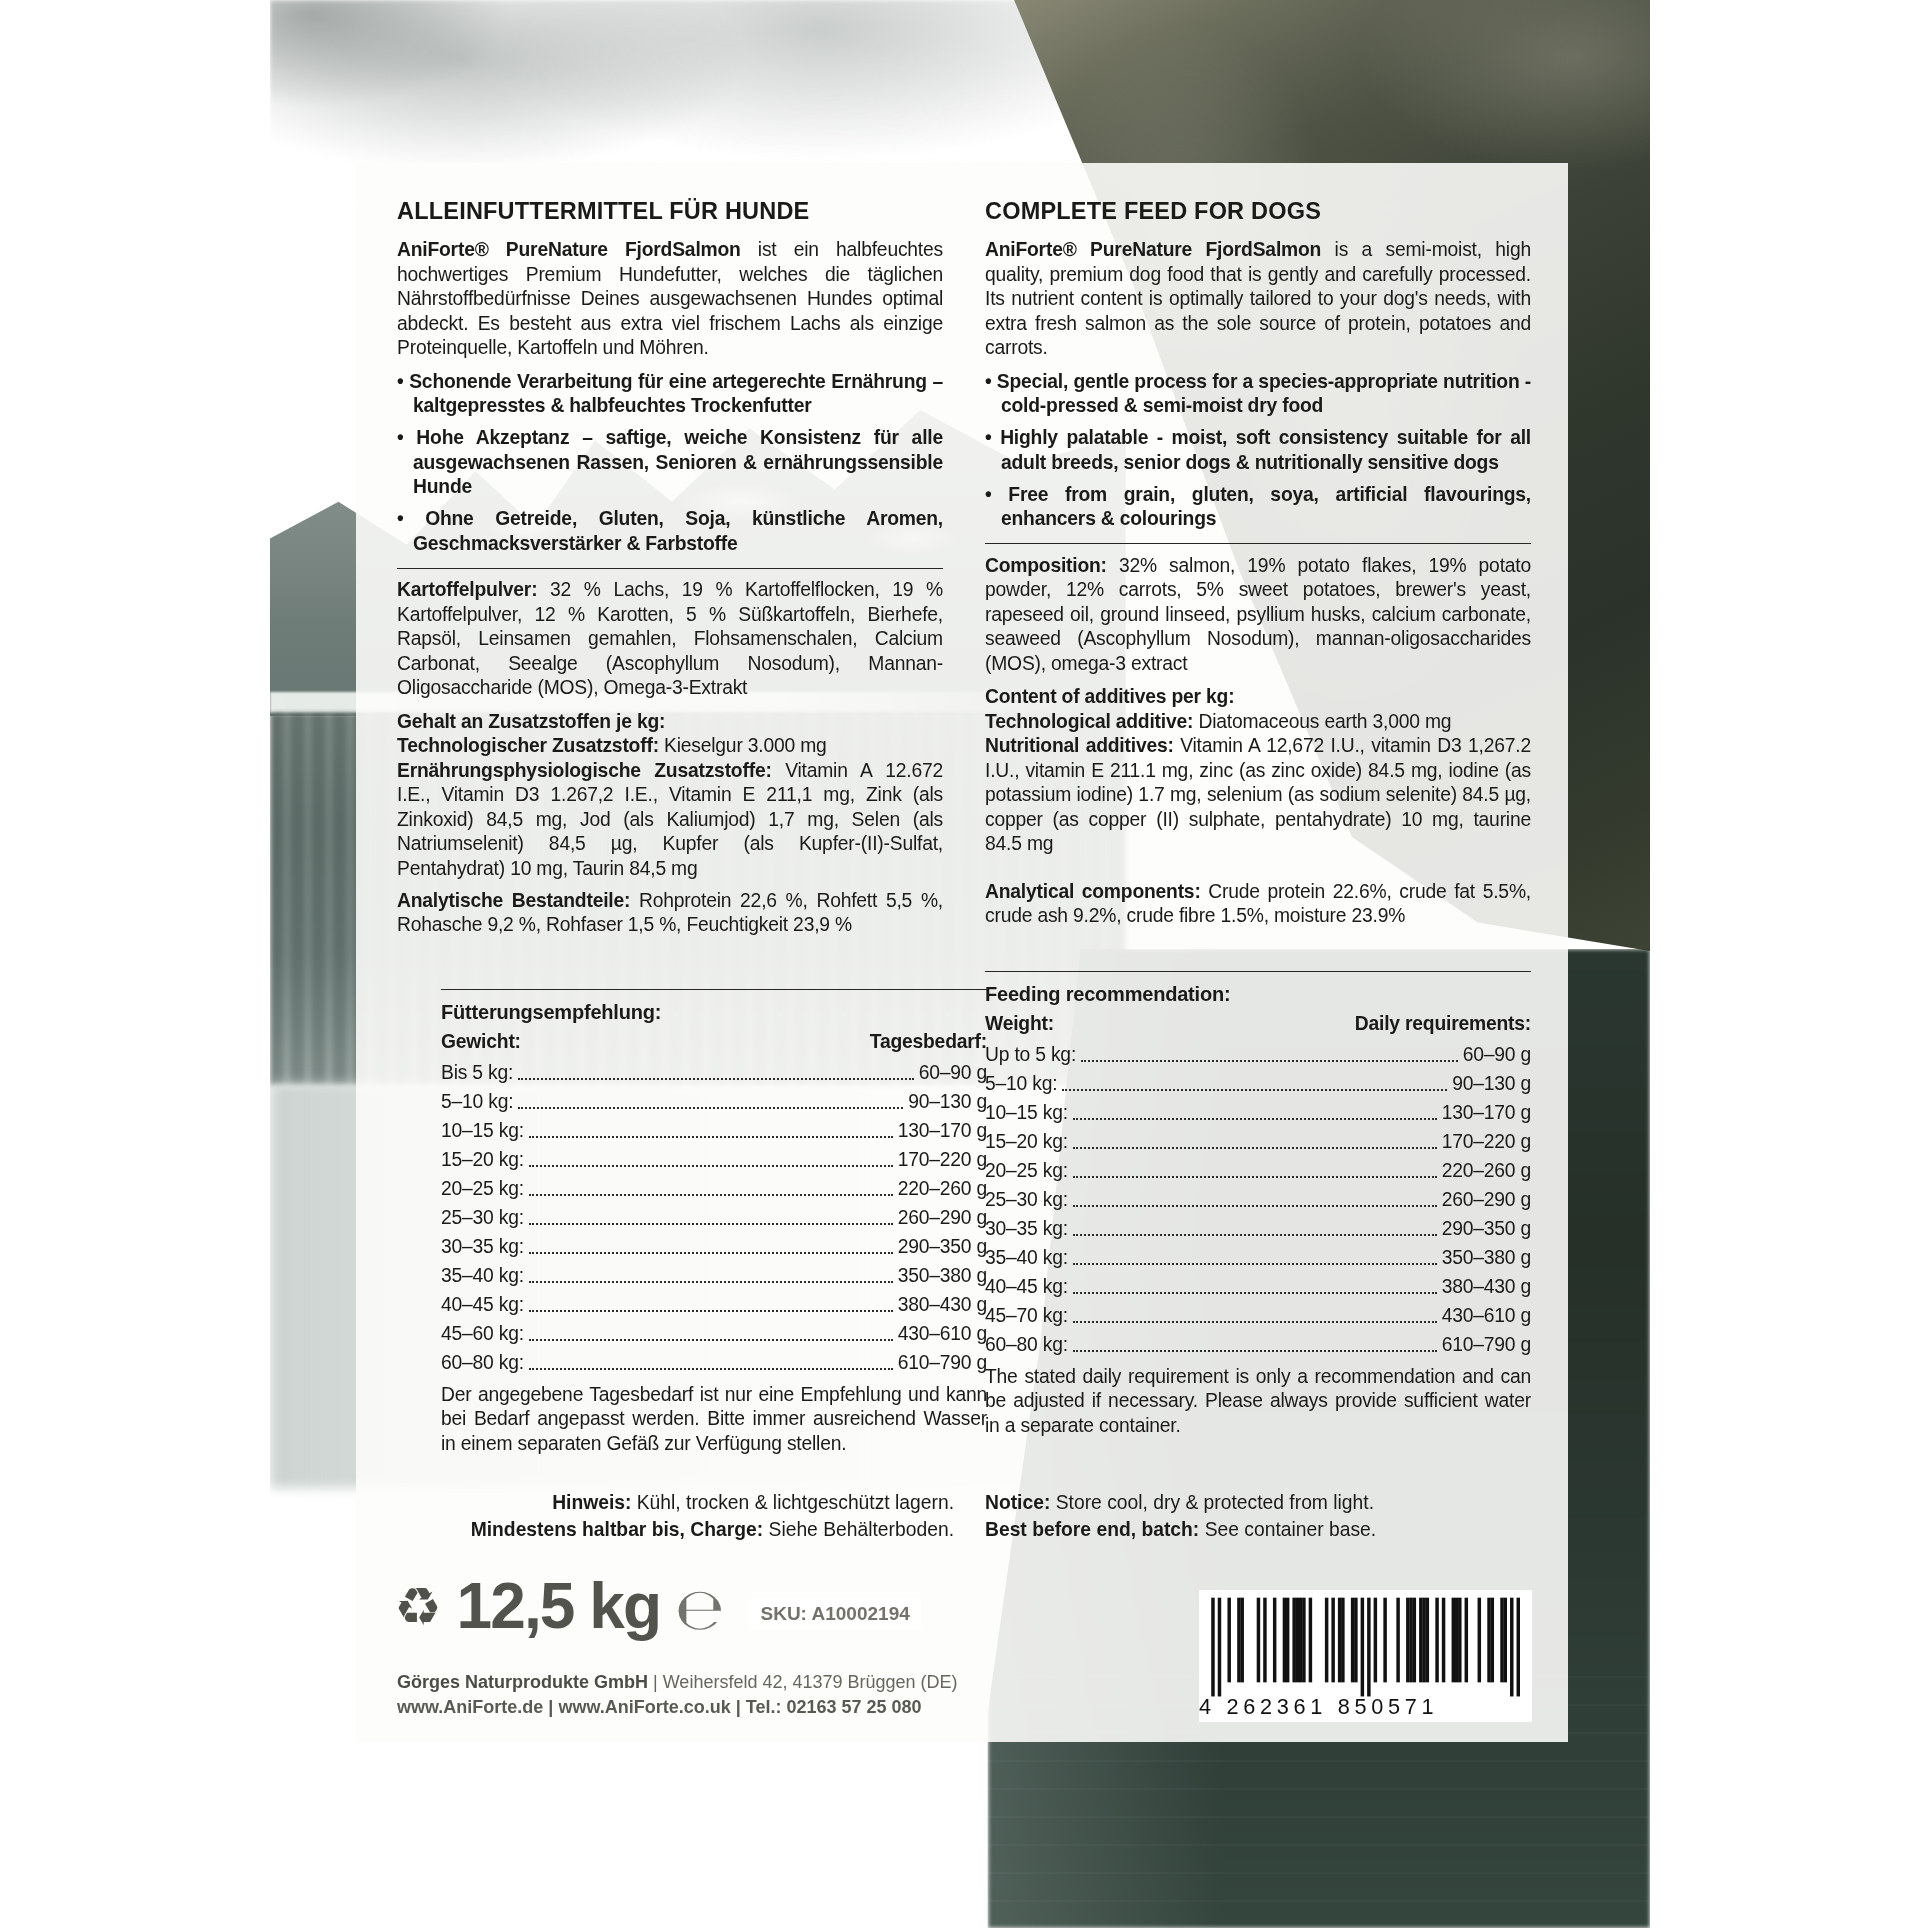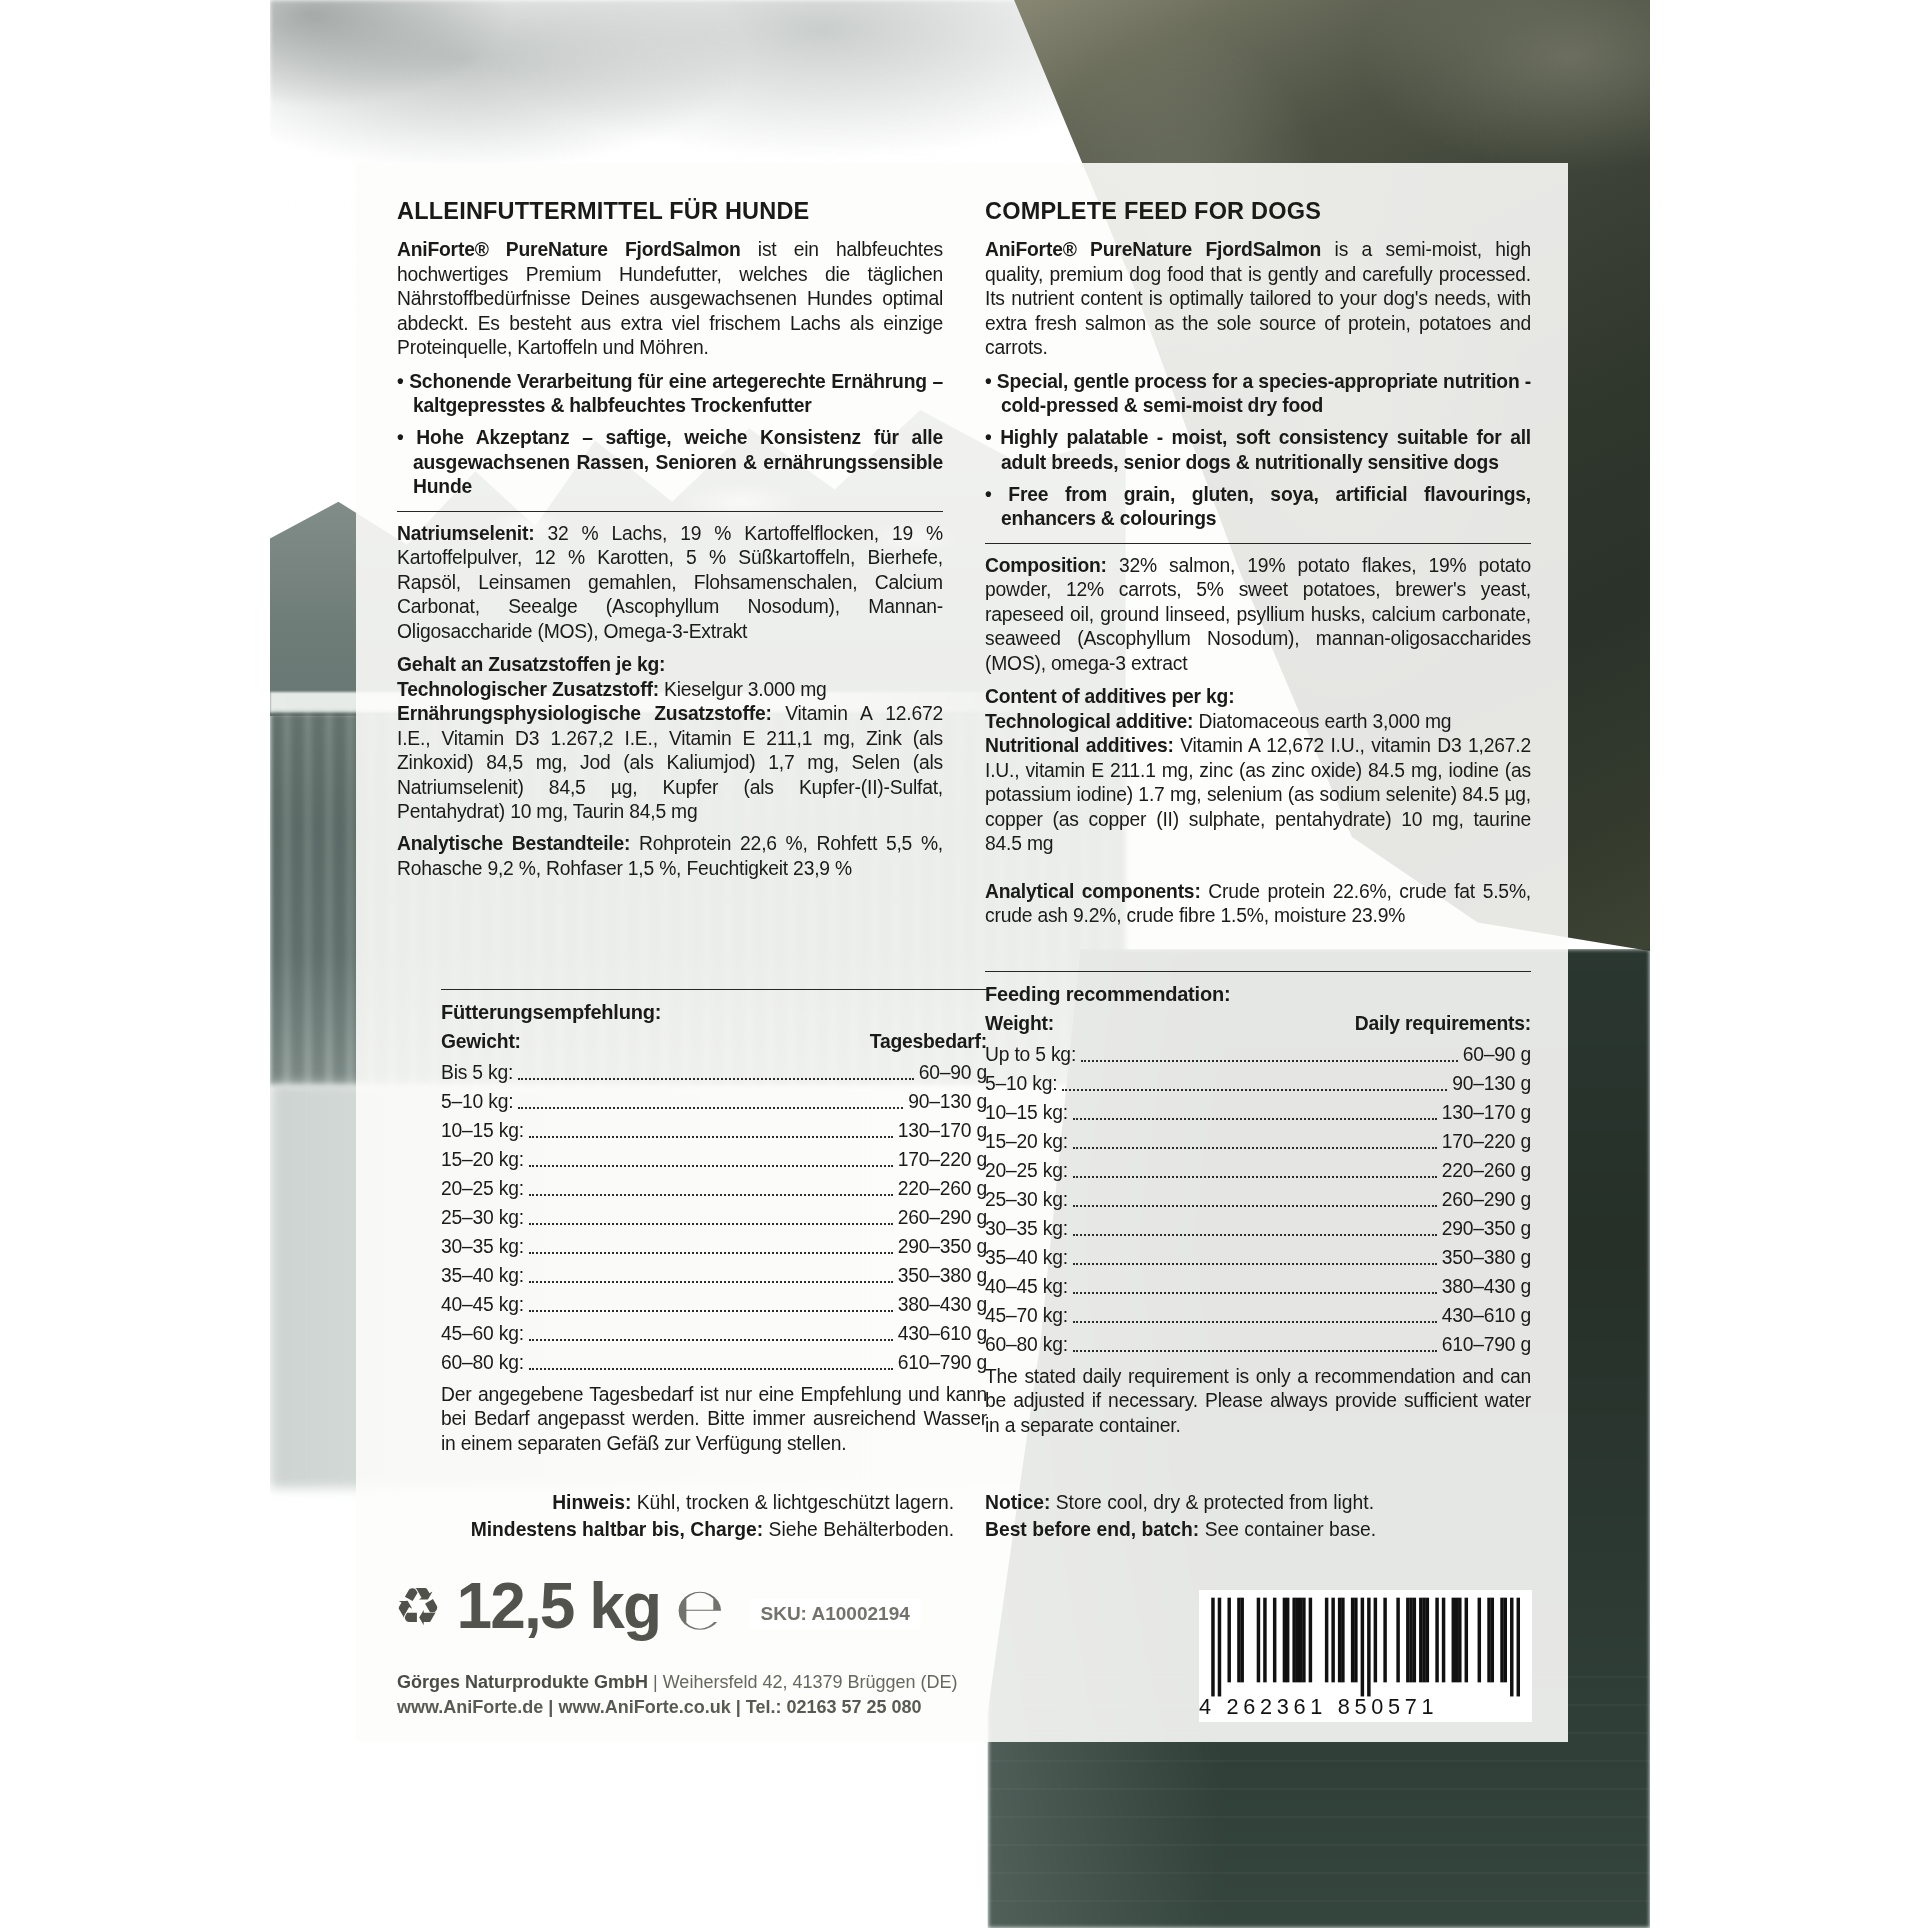--- a/index.html
+++ b/index.html
@@ -110,23 +110,24 @@
   </div>
 
   <div class="label">
 
     <div class="col col-de">
       <h1>ALLEINFUTTERMITTEL FÜR HUNDE</h1>
       <p class="just"><b class="lead">AniForte® PureNature FjordSalmon</b><span> ist ein halbfeuchtes hochwertiges Premium Hundefutter, welches die täglichen Nährstoffbedürfnisse Deines ausgewachsenen Hundes optimal abdeckt. Es besteht aus extra viel frischem Lachs als einzige Proteinquelle, Kartoffeln und Möhren.</span></p>
       <ul class="bullets">
         <li><span class="bdot">•</span> <span>Schonende Verarbeitung für eine artegerechte Ernährung – kaltgepresstes &amp; halbfeuchtes Trockenfutter</span></li>
         <li><span class="bdot">•</span> <span>Hohe Akzeptanz – saftige, weiche Konsistenz für alle ausgewachsenen Rassen, Senioren &amp; ernährungssensible Hunde</span></li>
+        <li><span class="bdot">•</span> <span>Ohne Getreide, Gluten, Soja, künstliche Aromen, Geschmacksverstärker &amp; Farbstoffe</span></li>
       </ul>
       <div class="rule"></div>
-      <p class="just"><b class="lead">Natriumselenit:</b><span> 32 % Lachs, 19 % Kartoffelflocken, 19 % Kartoffelpulver, 12 % Karotten, 5 % Süßkartoffeln, Bierhefe, Rapsöl, Leinsamen gemahlen, Flohsamenschalen, Calcium Carbonat, Seealge (Ascophyllum Nosodum), Mannan-Oligosaccharide (MOS), Omega-3-Extrakt</span></p>
+      <p class="just"><b class="lead">Kartoffelpulver:</b><span> 32 % Lachs, 19 % Kartoffelflocken, 19 % Kartoffelpulver, 12 % Karotten, 5 % Süßkartoffeln, Bierhefe, Rapsöl, Leinsamen gemahlen, Flohsamenschalen, Calcium Carbonat, Seealge (Ascophyllum Nosodum), Mannan-Oligosaccharide (MOS), Omega-3-Extrakt</span></p>
       <p class="tight"><b>Gehalt an Zusatzstoffen je kg:</b></p>
       <p class="tight"><b>Technologischer Zusatzstoff:</b><span> Kieselgur 3.000 mg</span></p>
       <p class="just tight"><b>Ernährungsphysiologische Zusatzstoffe:</b><span> Vitamin A 12.672 I.E., Vitamin D3 1.267,2 I.E., Vitamin E 211,1 mg, Zink (als Zinkoxid) 84,5 mg, Jod (als Kaliumjod) 1,7 mg, Selen (als Natriumselenit) 84,5 µg, Kupfer (als Kupfer-(II)-Sulfat, Pentahydrat) 10 mg, Taurin 84,5 mg</span></p>
       <p class="just" style="margin-top:7.5px"><b>Analytische Bestandteile:</b><span> Rohprotein 22,6 %, Rohfett 5,5 %, Rohasche 9,2 %, Rohfaser 1,5 %, Feuchtigkeit 23,9 %</span></p>
     </div>
 
     <div class="col col-en">
       <h1>COMPLETE FEED FOR DOGS</h1>
       <p class="just"><b class="lead">AniForte® PureNature FjordSalmon</b><span> is a semi-moist, high quality, premium dog food that is gently and carefully processed. Its nutrient content is optimally tailored to your dog's needs, with extra fresh salmon as the sole source of protein, potatoes and carrots.</span></p>
       <ul class="bullets">

